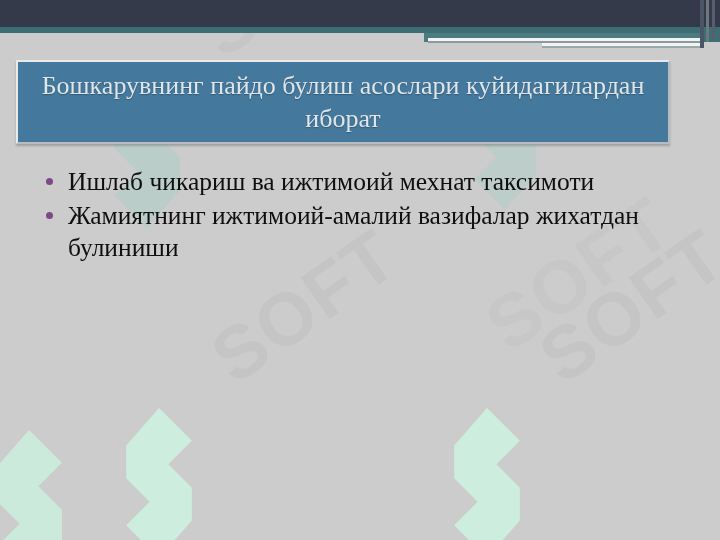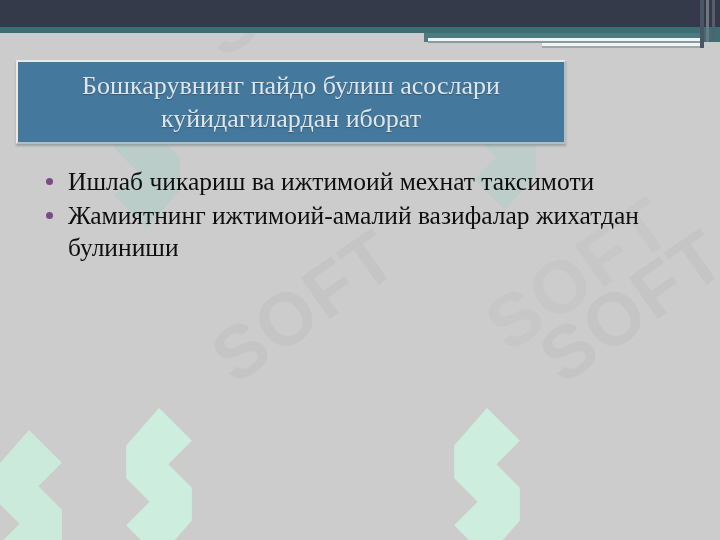--- a/index.html
+++ b/index.html
@@ -124,21 +124,21 @@
     white-space: nowrap;
     transform: rotate(-35deg);
     transform-origin: left top;
   }
 
   
   .title-box {
     position: absolute;
     left: 16px;
     top: 60px;
-    width: 550px;
+    width: 654px;
     height: 84px;
     background: #44789c;
     box-sizing: border-box;
     border-top: 2px solid #e8eaea;
     border-left: 2px solid #e8eaea;
     border-right: 2px solid #b7bcbe;
     border-bottom: 2px solid #b7bcbe;
     box-shadow: 0 2px 2px rgba(120,125,128,0.55);
     display: flex;
     align-items: center;

